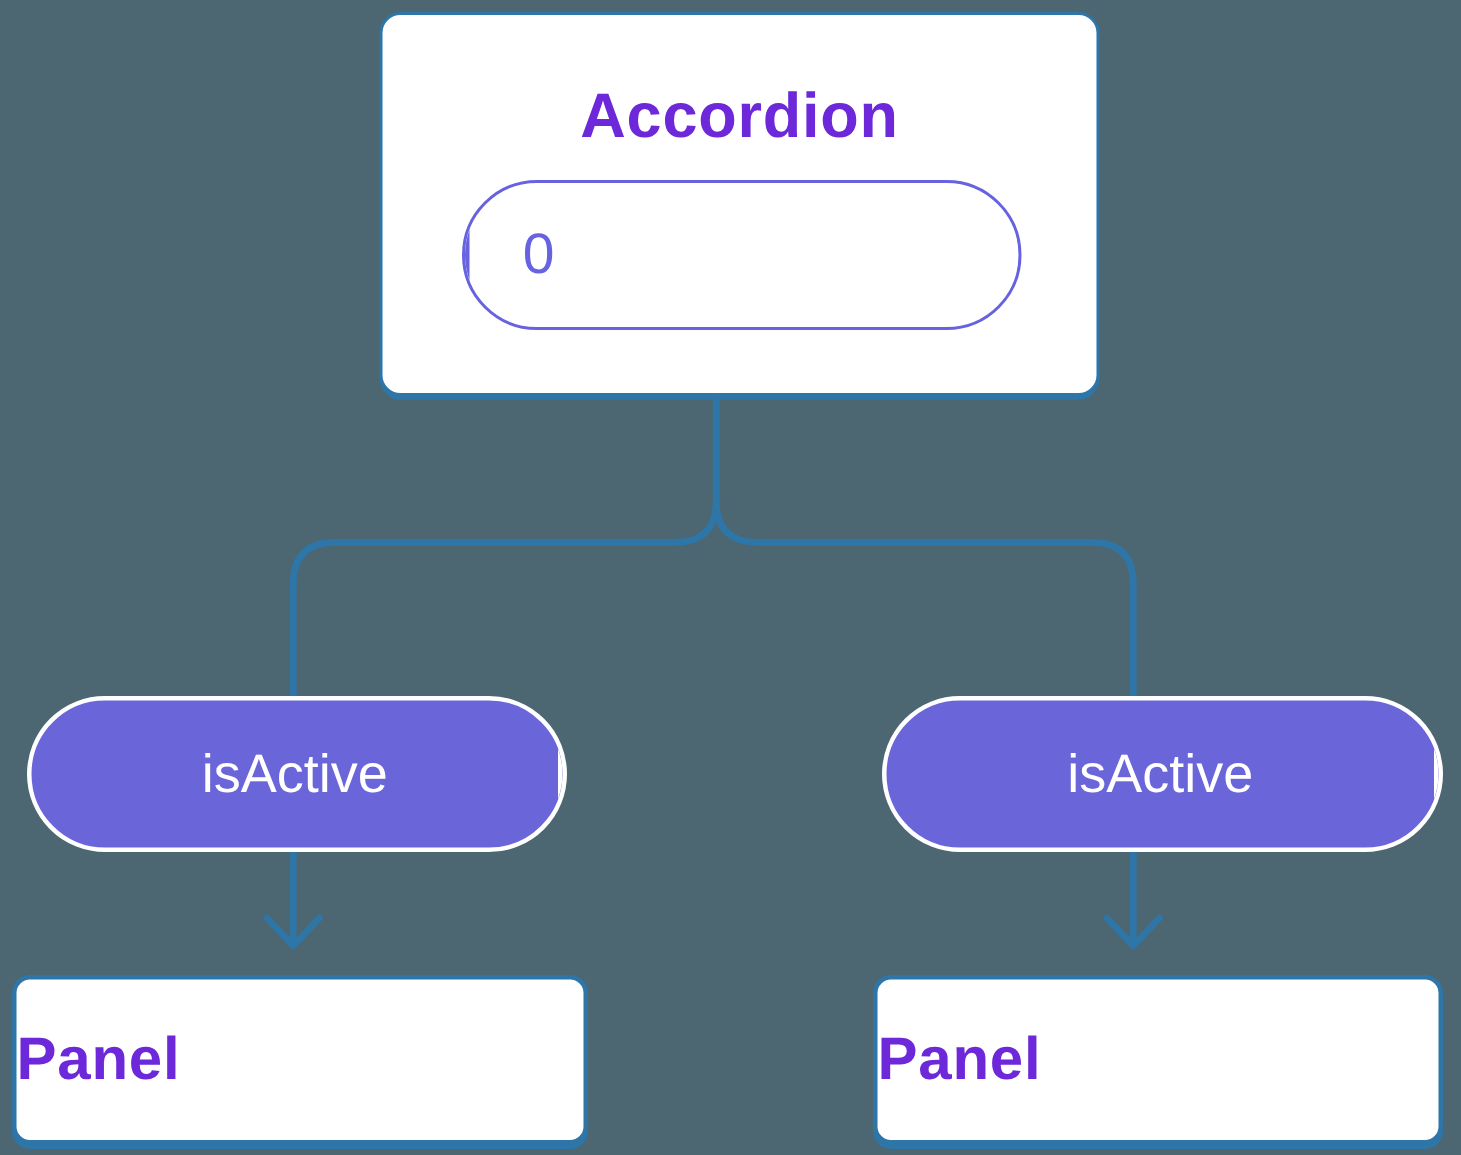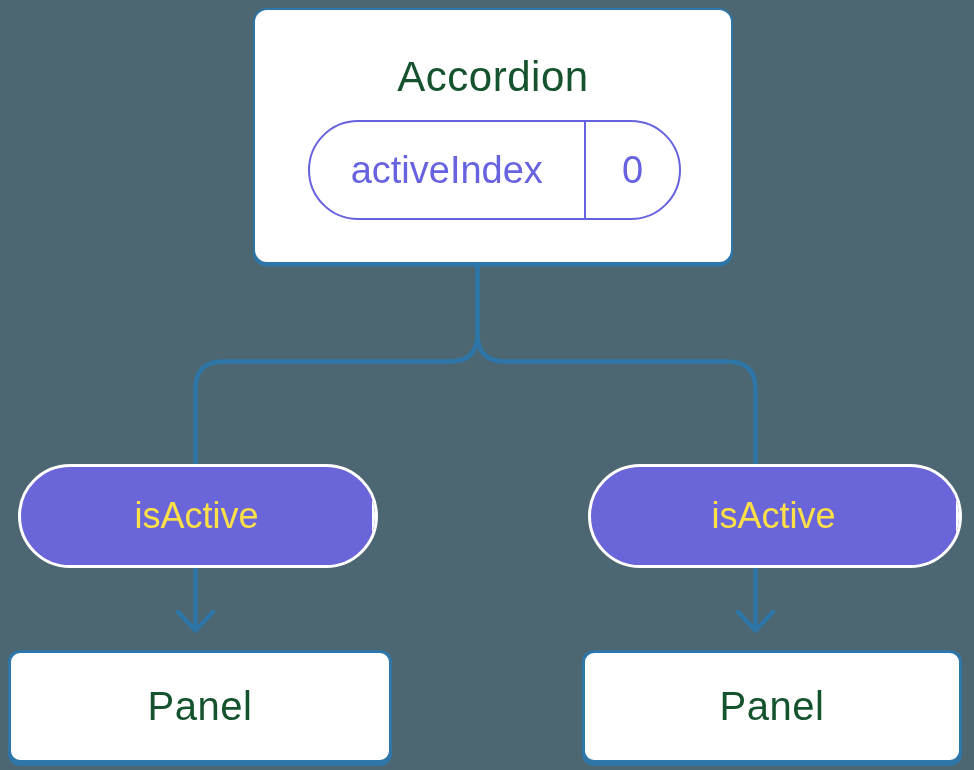--- a/index.html
+++ b/index.html
@@ -25,22 +25,22 @@
   .node {
     position: absolute;
     background: #ffffff;
     border: 2.5px solid #2e75a8;
     box-shadow: 0 2.5px 0 #2e75a8;
     border-radius: 14px;
     z-index: 1;
     box-sizing: border-box;
   }
   .node-title {
-    color: #14532d;
-    font-weight: 400;
+    color: #6d28d9;
+    font-weight: 700;
     text-align: center;
     letter-spacing: 0.5px;
   }
   
   #accordion-node {
     left: 253px; top: 8px;
     width: 480px; height: 256px;
   }
   #accordion-title {
     position: absolute;
@@ -87,59 +87,57 @@
     box-sizing: border-box;
     overflow: hidden;
     z-index: 2;
   }
   #prop-pill-left  { left: 18px;  top: 464px; width: 360px; }
   #prop-pill-right { left: 588px; top: 464px; width: 374px; }
   .prop-pill .cell {
     display: flex;
     align-items: center;
     justify-content: center;
-    color: #fde047;
+    color: #ffffff;
     font-size: 36px;
   }
   .prop-pill .cell.name { flex: 1 1 auto; }
   #prop-pill-left  .cell.value { flex: 0 0 141px; }
   #prop-pill-right .cell.value { flex: 0 0 153px; }
   .prop-pill .divider {
     flex: 0 0 3px;
     background: #ffffff;
   }
   
   .panel-node {
     border-radius: 12px;
     border-width: 3px;
     box-shadow: 0 3px 0 #2e75a8;
     display: flex;
     align-items: center;
-    justify-content: center;
   }
   #panel-left  { left: 8px;   top: 650px; width: 384px; height: 113px; }
   #panel-right { left: 582px; top: 650px; width: 380px; height: 113px; }
   .panel-node .node-title { font-size: 40px; }
 </style>
 </head>
 <body>
 
 <div id="canvas">
 
   <svg id="connectors" viewBox="0 0 974 770" xmlns="http://www.w3.org/2000/svg" fill="none" stroke="#2e75a8" stroke-width="4.5">
     <path d="M 477.5 263 L 477.5 334 Q 477.5 361.5 450 361.5 L 223.5 361.5 Q 195.5 361.5 195.5 389 L 195.5 628"></path>
     <path d="M 477.5 263 L 477.5 334 Q 477.5 361.5 505 361.5 L 727.5 361.5 Q 755.5 361.5 755.5 389 L 755.5 628"></path>
     <path stroke-linecap="round" stroke-linejoin="round" d="M 178 612 L 195.5 630.5 L 213 612"></path>
     <path stroke-linecap="round" stroke-linejoin="round" d="M 738 612 L 755.5 630.5 L 773 612"></path>
   </svg>
 
   <div class="node" id="accordion-node">
     <div class="node-title" id="accordion-title">Accordion</div>
     <div class="state-pill">
-      <div class="cell name">activeIndex</div>
       <div class="divider"></div>
       <div class="cell value">0</div>
     </div>
   </div>
 
   <div class="prop-pill" id="prop-pill-left">
     <div class="cell name">isActive</div>
     <div class="divider"></div>
   </div>
 

